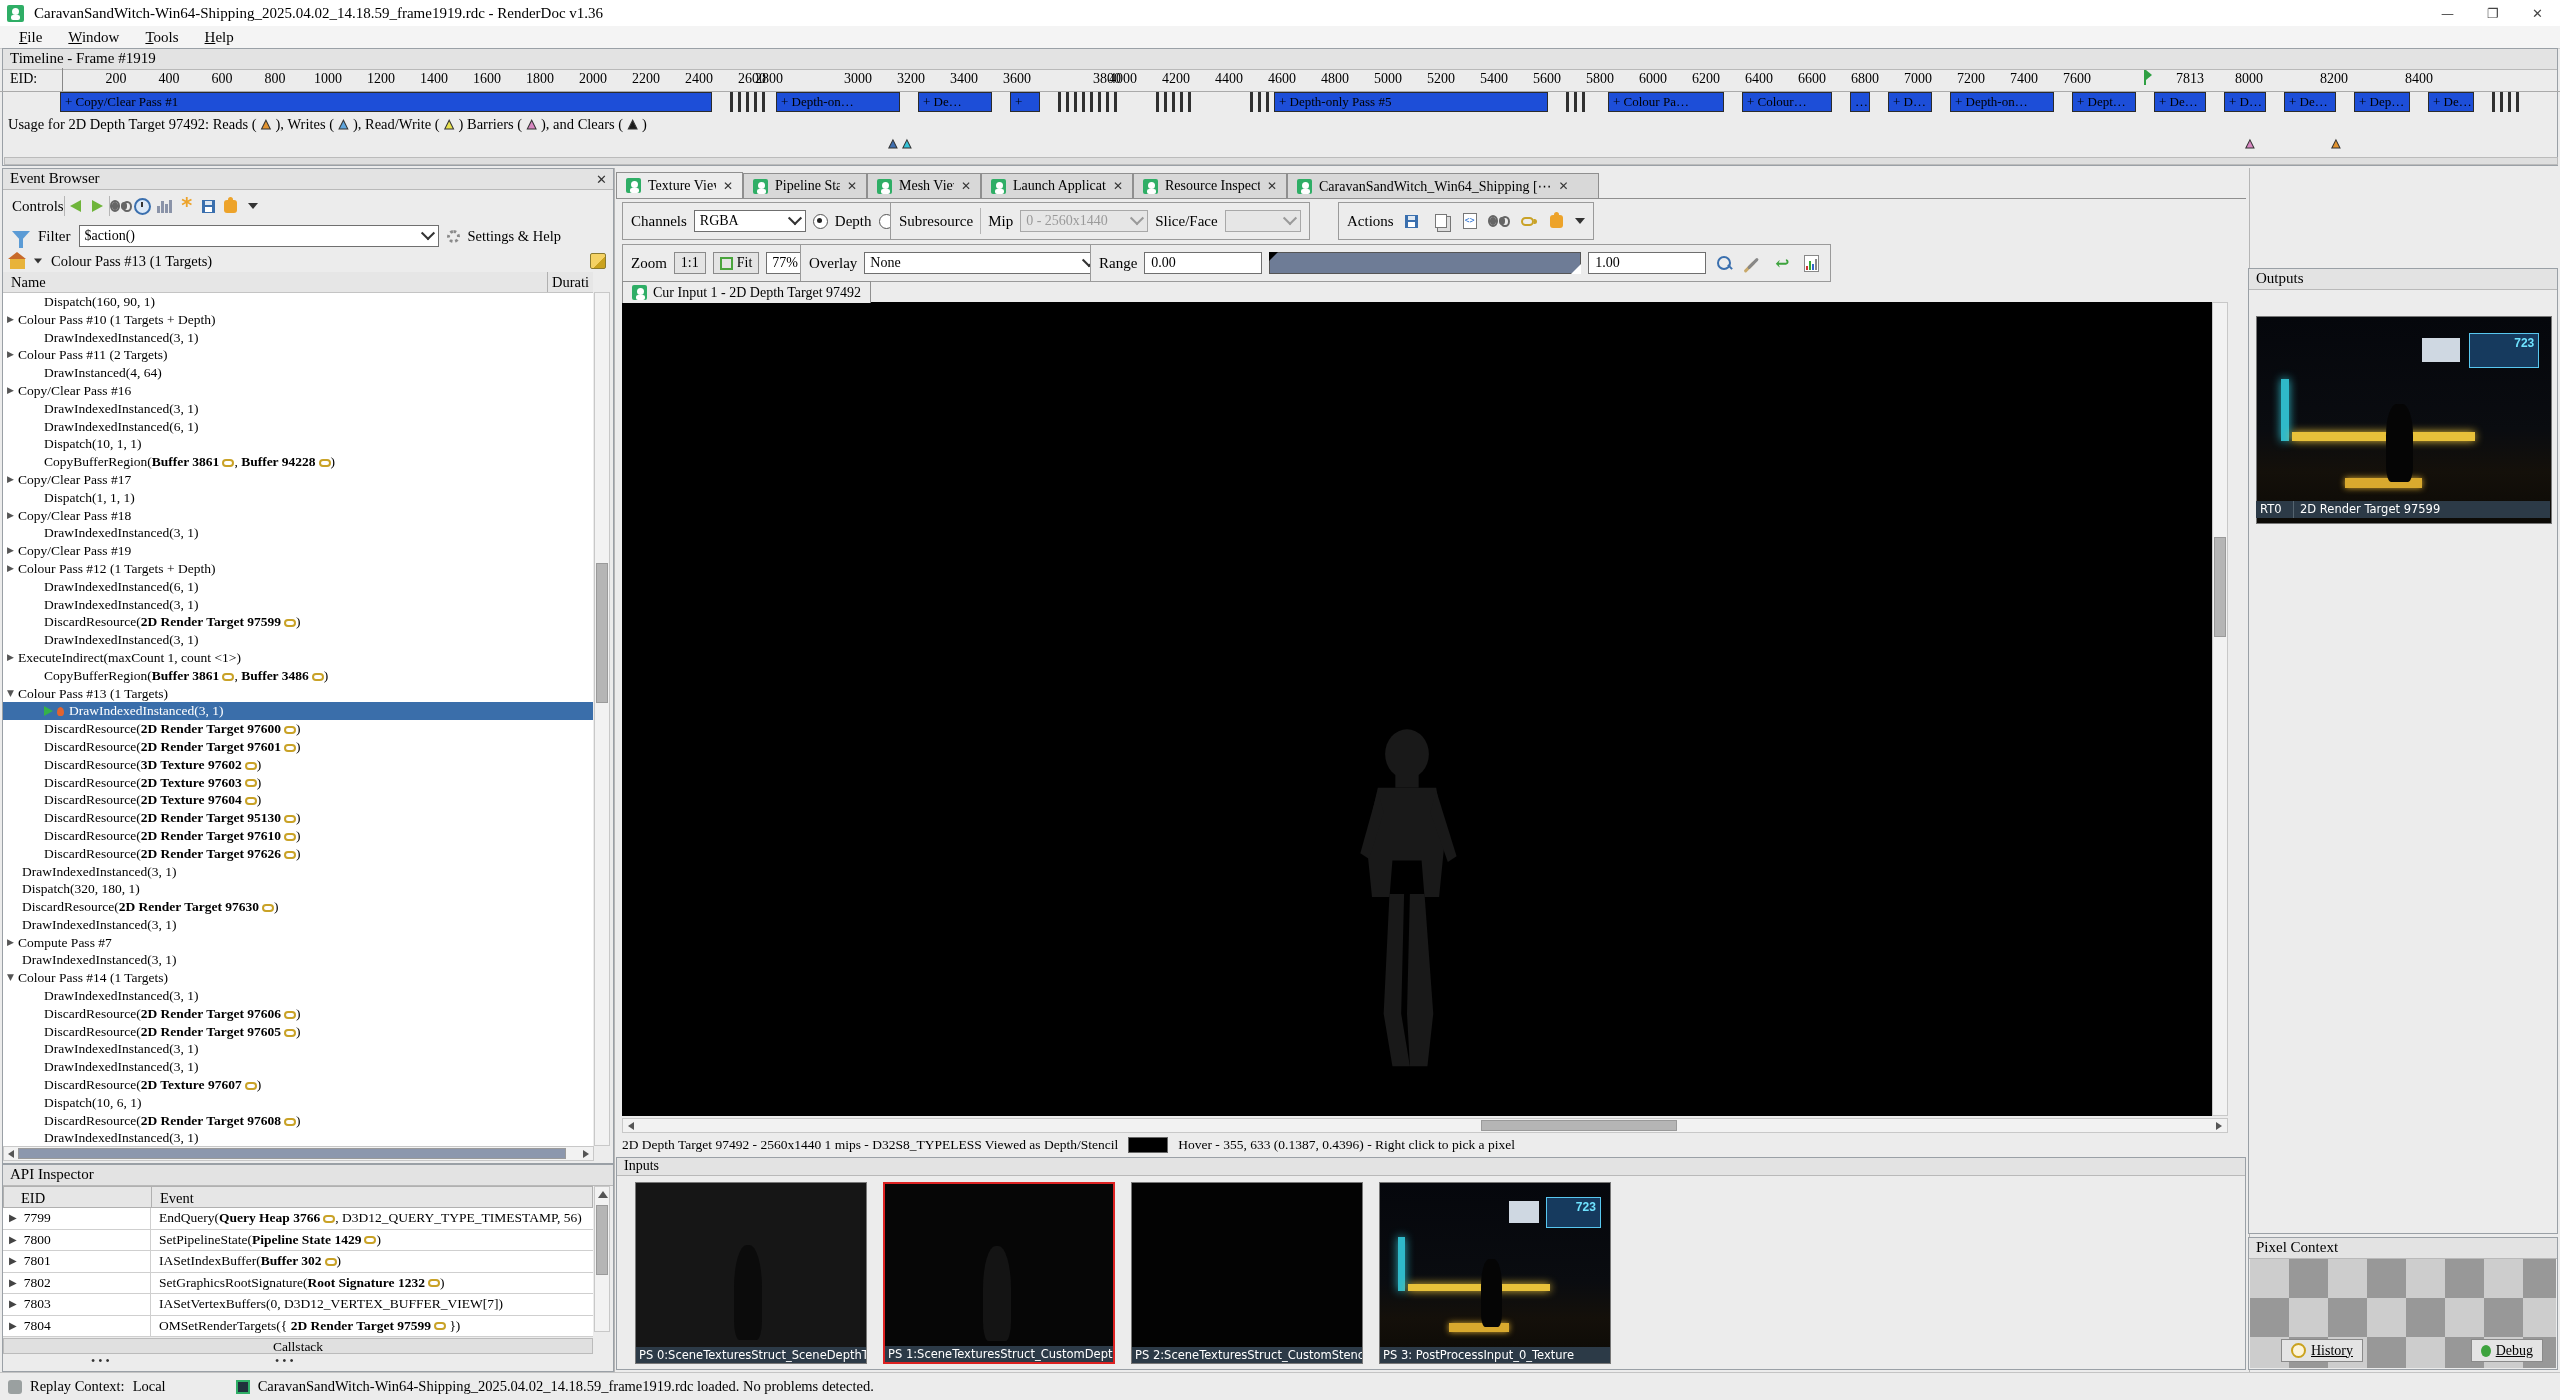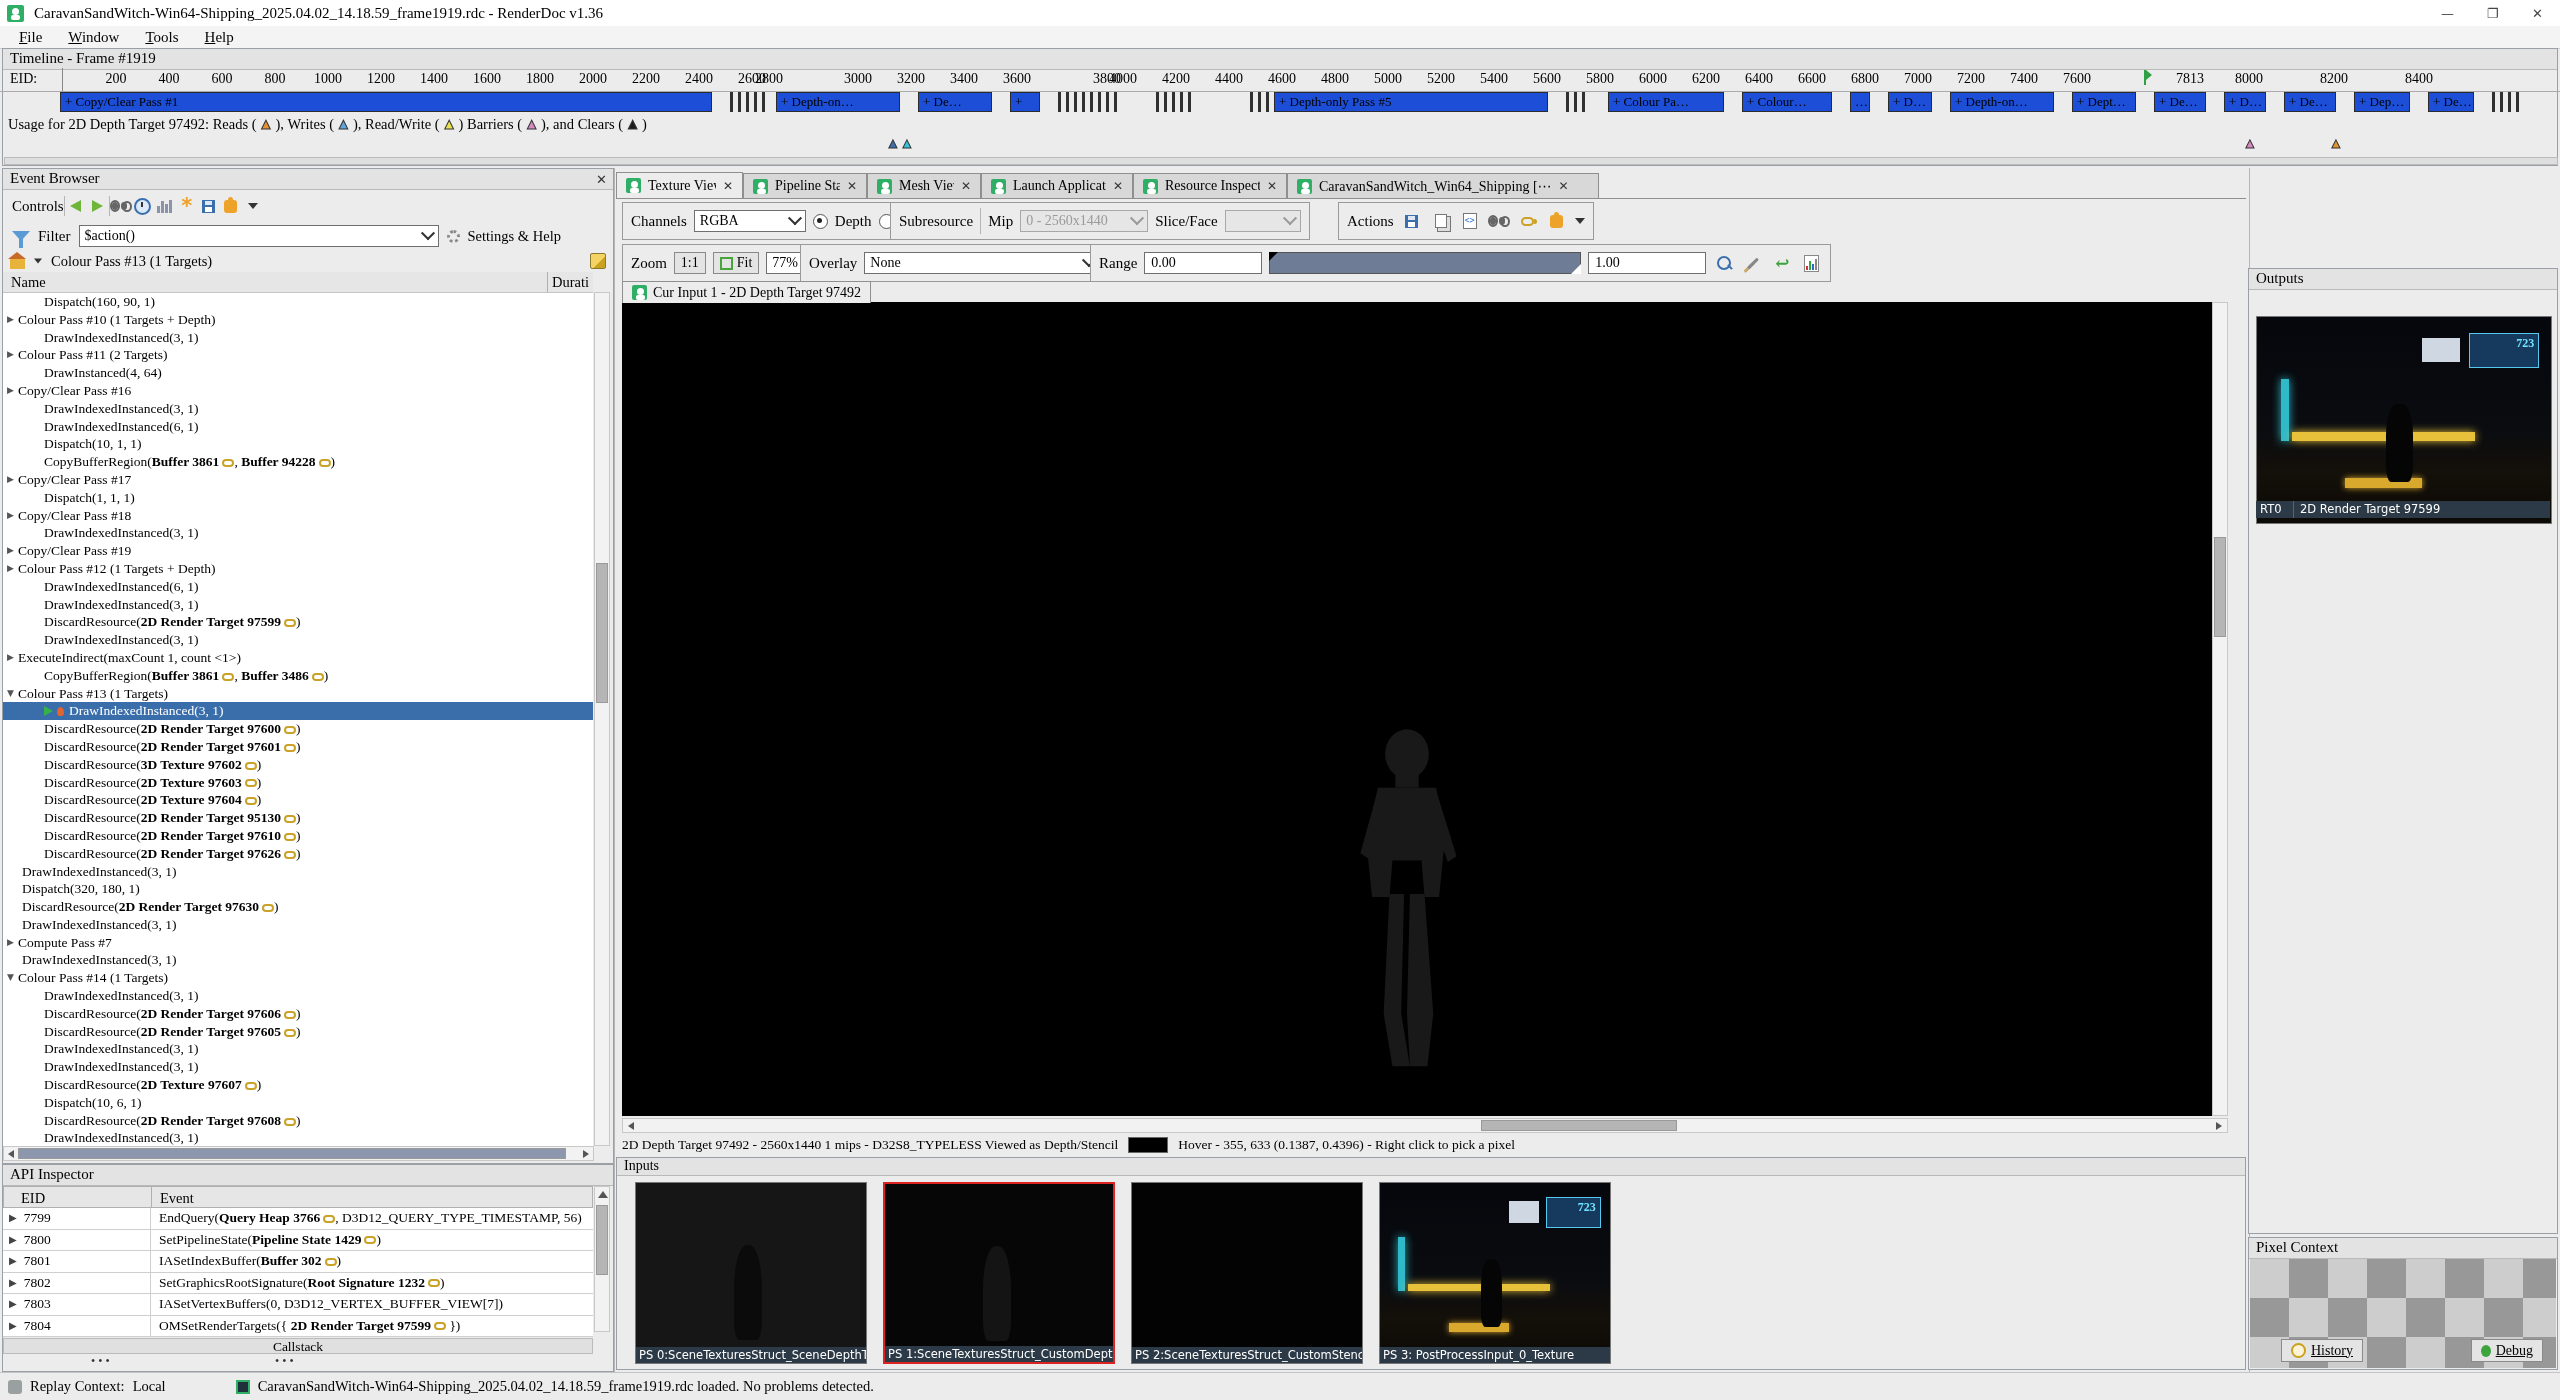--- a/index.html
+++ b/index.html
@@ -124,21 +124,21 @@
   #cur-tab{left:622px;top:281px;height:21px;background:#ececec;border:1px solid #8f8f8f;border-bottom:none;
            display:inline-flex;align-items:center;gap:6px;padding:0 9px;font-size:14px;z-index:3;}
   .thumb-cap{position:absolute;left:0;right:0;bottom:0;height:16px;background:#2c3a47;color:#fff;
              font-size:11.5px;line-height:16px;padding:0 3px;white-space:nowrap;overflow:hidden;
              font-family:"DejaVu Sans",sans-serif;}
   .scene{position:relative;background:linear-gradient(180deg,#05070c 0%,#0a0c10 55%,#14100a 75%,#0c0a06 100%);overflow:hidden;}
   .scene .strip1{position:absolute;left:12%;top:56%;width:62%;height:4%;background:#e8c13a;box-shadow:0 0 8px #e8c13a;}
   .scene .strip2{position:absolute;left:30%;top:78%;width:26%;height:5%;background:#d9a92e;box-shadow:0 0 6px #d9a92e;}
   .scene .bluescr{position:absolute;right:4%;top:8%;width:24%;height:17%;background:#163a5e;border:1px solid #58c8f0;
                   color:#6fe3ff;font-size:12px;font-weight:bold;text-align:right;padding:2px 4px;box-sizing:border-box;
-                  font-family:Liberation Serif, serif;}
+                  font-family:Liberation Sans, sans-serif;}
   .scene .whitescr{position:absolute;right:31%;top:10%;width:13%;height:12%;background:#cfd8e2;}
   .scene .figure{position:absolute;left:44%;top:42%;width:9%;height:38%;background:#050505;border-radius:40% 40% 20% 20%;}
   .scene .glow{position:absolute;left:8%;top:30%;width:3%;height:30%;background:#2fb9c9;box-shadow:0 0 10px #2fb9c9;}
   .silh{position:absolute;}
   
   #pc-checker{position:absolute;left:1px;top:21px;right:1px;bottom:1px;
               background:repeating-conic-gradient(#989898 0 25%,#cdcdcd 0 50%) 0 0/78px 78px;}
   .pcbtn{position:absolute;height:23px;background:#e4e4e4;border:1px solid #8a8a8a;display:flex;align-items:center;
          gap:5px;padding:0 9px;font-size:14px;box-sizing:border-box;text-decoration:underline;}
   .clocksm{width:11px;height:11px;border-radius:50%;border:2px solid #caa21e;position:relative;background:#fdf4d8;}

